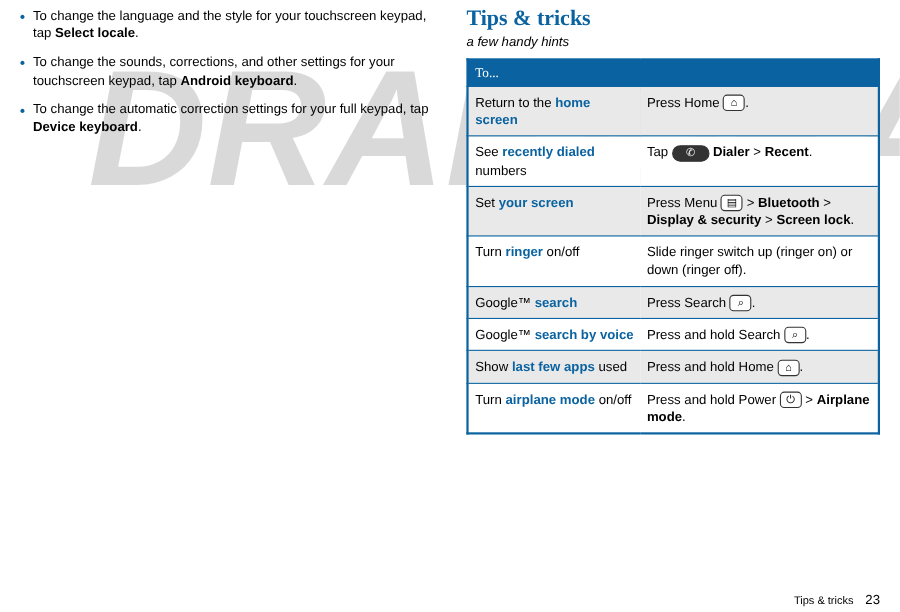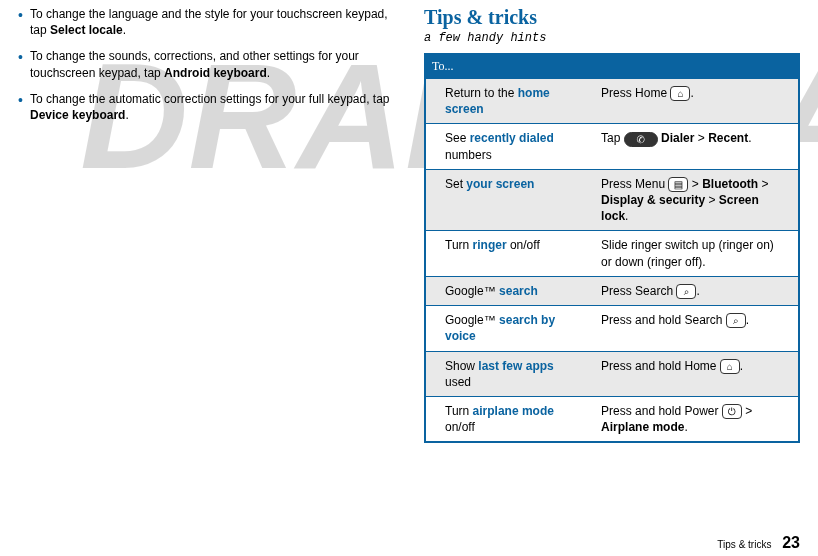--- a/index.html
+++ b/index.html
@@ -49,38 +49,37 @@
     .section-title {
       color: #0a63a0;
       font-family: Georgia, "Times New Roman", serif;
       font-size: 20px;
       font-weight: bold;
       margin-bottom: 2px;
     }
     .subtitle {
       font-style: italic;
       margin-bottom: 8px;
-      font-family: Liberation Mono, monospace;
     }
     table.tips {
       width: 100%;
       border-collapse: collapse;
       border: 2px solid #0a63a0;
     }
     table.tips th {
       background: #0a63a0;
       color: #fff;
       text-align: left;
       padding: 4px 6px;
       font-weight: normal;
       font-family: Georgia, serif;
     }
     table.tips td {
       border-top: 1px solid #0a63a0;
-      padding: 6px 19px;
+      padding: 6px 6px;
       vertical-align: top;
       line-height: 1.35;
     }
     table.tips tr:nth-child(odd) td { background: #e9e9e9; }
     table.tips tr:nth-child(even) td { background: #fff; }
     table.tips td:first-child { width: 42%; }
     .hl { color: #0a63a0; font-weight: bold; }
     .key {
       display: inline-block;
       border: 1px solid #333;
@@ -100,21 +99,21 @@
       border-radius: 8px;
       padding: 0 8px;
       min-width: 34px;
     }
     .footer {
       position: absolute;
       right: 18px;
       bottom: 4px;
       font-size: 10px;
     }
-    .footer .pg { font-weight: bold; margin-left: 8px; font-size: 16px; }
+    .footer .pg { font-weight: normal; margin-left: 8px; font-size: 12px; }
   </style>
 </head>
 <body>
 
 <div class="watermark left">DRAFT</div>
 <div class="watermark right">DRAFT</div>
 
 <div class="page">
   <div class="col">
     <ul class="bullet-list" id="bullets">

